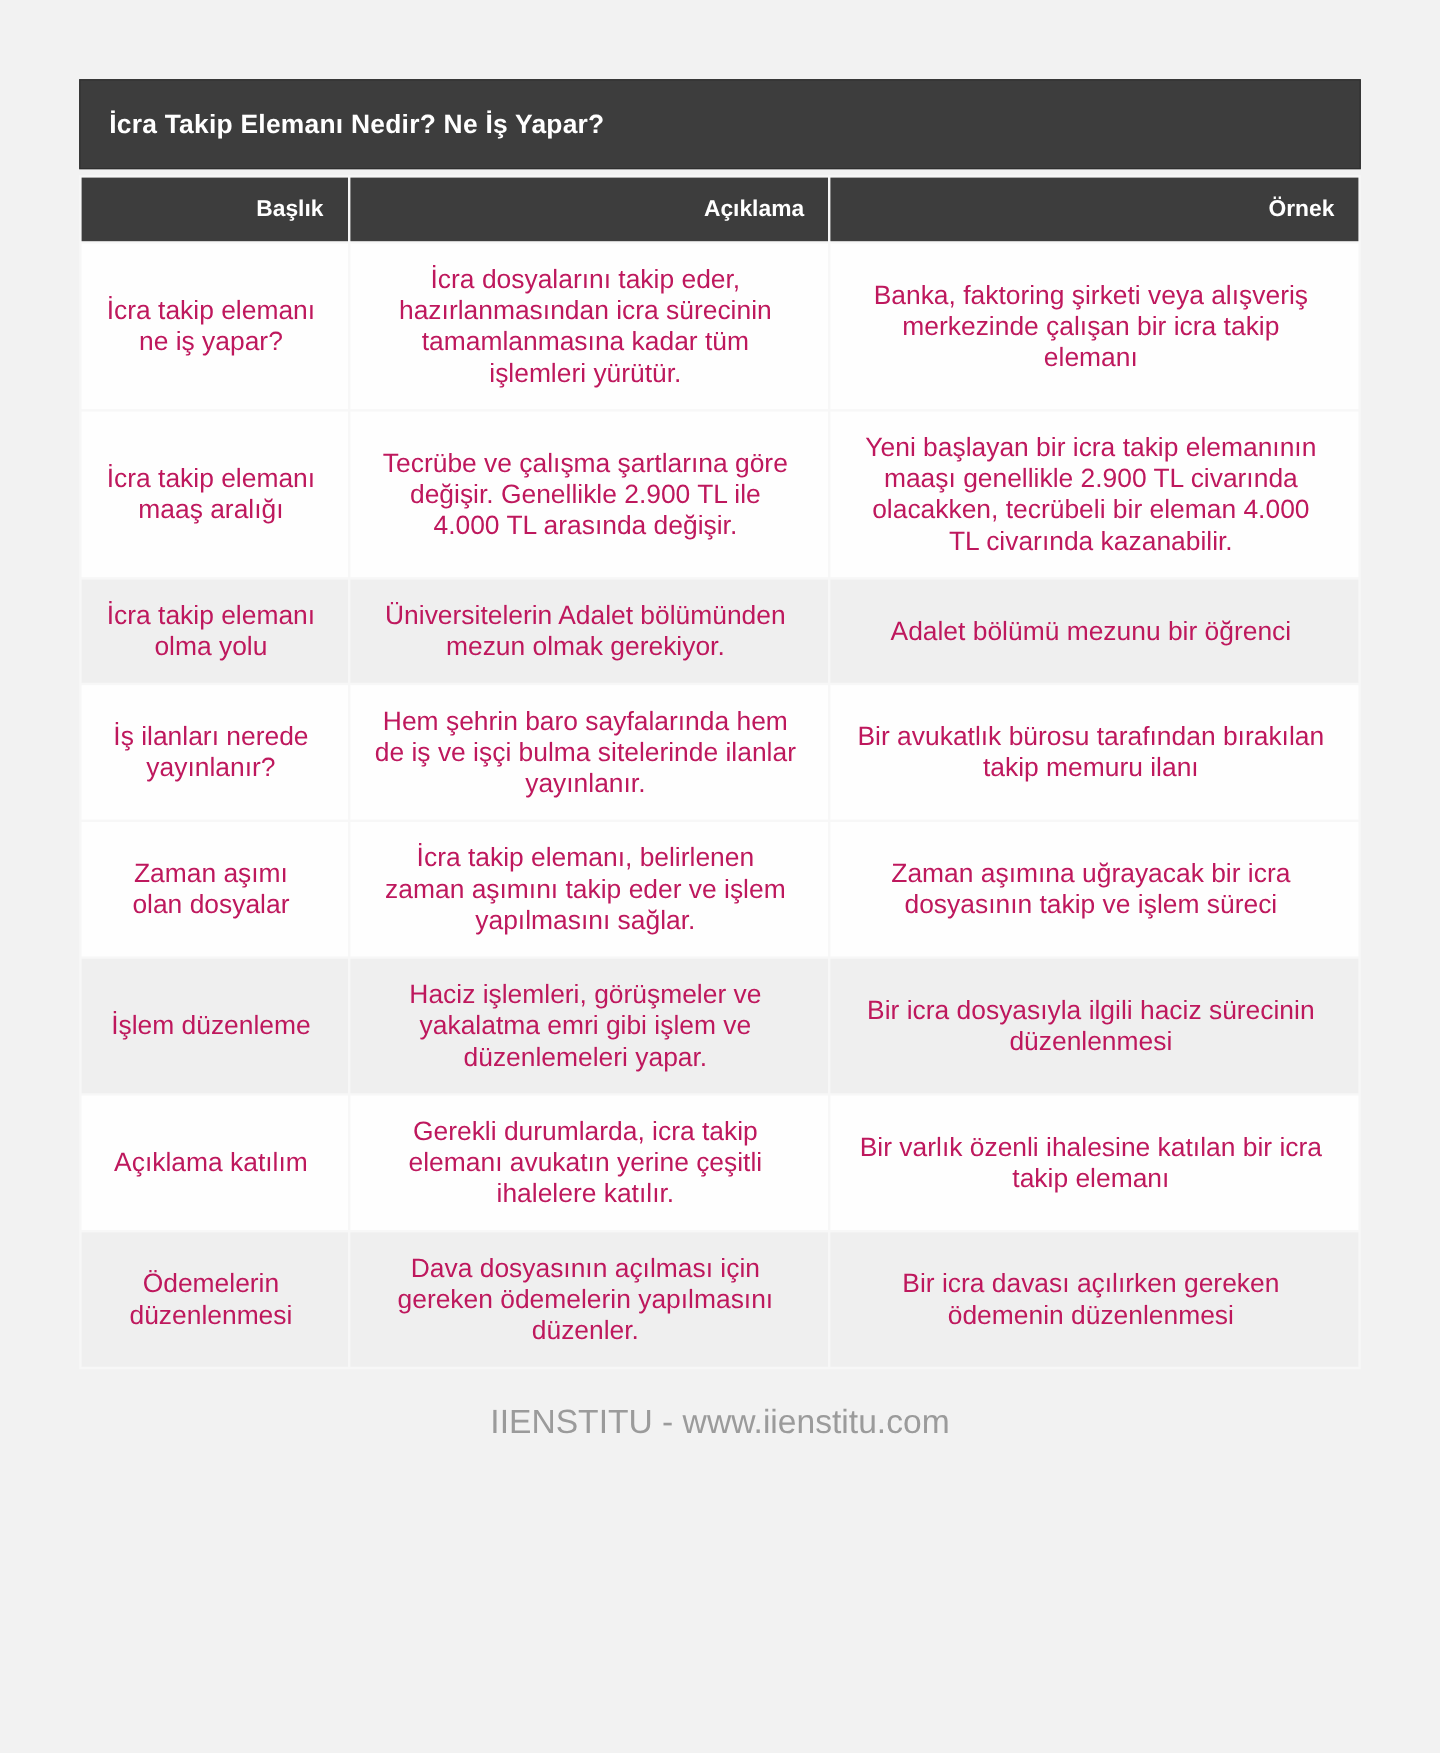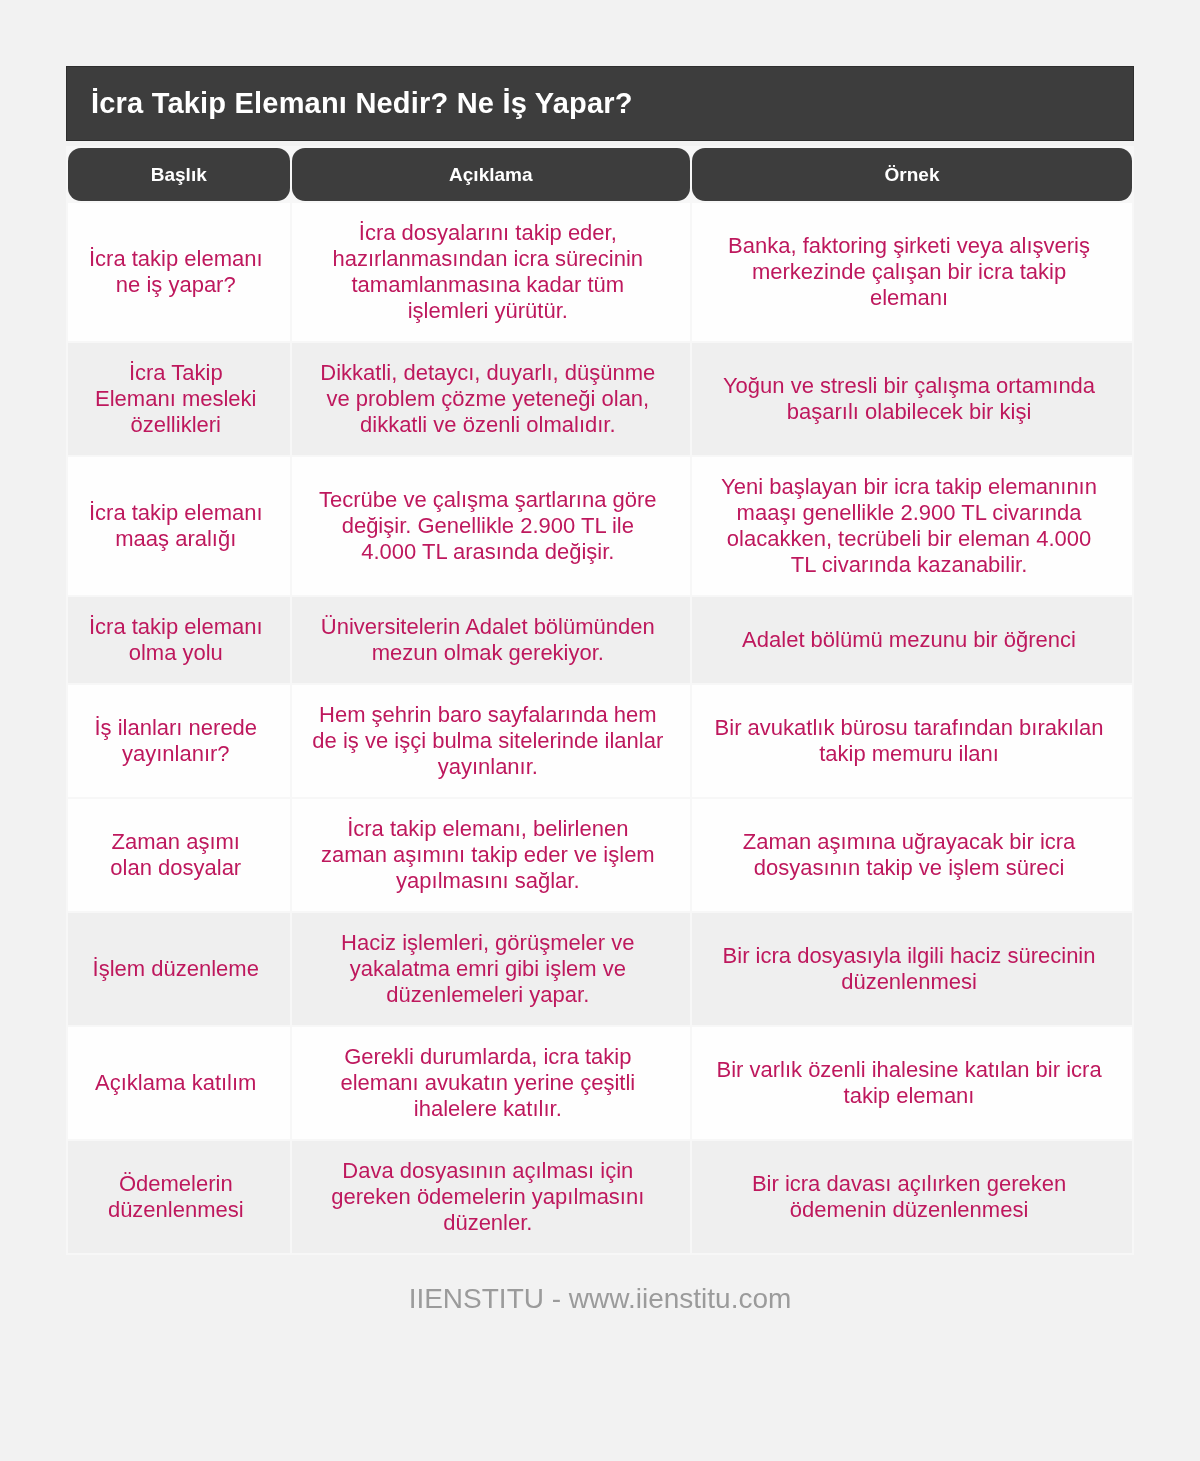--- a/index.html
+++ b/index.html
@@ -26,44 +26,43 @@
     box-sizing: border-box;
     height: 75px;
     display: flex;
     align-items: center;
     padding: 0 24px;
     margin-bottom: 5px;
   }
   .title-bar h1 {
     margin: 0;
     color: #ffffff;
-    font-size: 29px;
+    font-size: 22px;
     font-weight: bold;
     letter-spacing: 0.2px;
   }
   table.data-table {
     width: 100%;
     table-layout: fixed;
     border-collapse: separate;
     border-spacing: 2px;
     background: #f7f7f7;
   }
   col.c1 { width: 20.9%; }
   col.c2 { width: 37.6%; }
   col.c3 { width: 41.5%; }
   th {
     background: #3d3d3d;
     color: #ffffff;
     font-size: 19px;
     font-weight: bold;
-    text-align: center;
+    text-align: right;
     height: 53px;
     padding: 0 20px;
     vertical-align: middle;
-    border-radius: 13px;
   }
   td {
     background: #fefefe;
     color: #be185d;
     font-size: 22px;
     line-height: 26px;
     padding: 17px 26px 17px 20px;
     vertical-align: middle;
     word-wrap: break-word;
     text-align: center;
@@ -99,25 +98,20 @@
         <th>Örnek</th>
       </tr>
     </thead>
     <tbody id="table-body">
 
     <tr>
           <td>İcra takip elemanı ne iş yapar?</td>
           <td>İcra dosyalarını takip eder, hazırlanmasından icra sürecinin tamamlanmasına kadar tüm işlemleri yürütür.</td>
           <td>Banka, faktoring şirketi veya alışveriş merkezinde çalışan bir icra takip elemanı</td>
         </tr>
-        <tr class="alt">
-          <td>İcra Takip Elemanı mesleki özellikleri</td>
-          <td>Dikkatli, detaycı, duyarlı, düşünme ve problem çözme yeteneği olan, dikkatli ve özenli olmalıdır.</td>
-          <td>Yoğun ve stresli bir çalışma ortamında başarılı olabilecek bir kişi</td>
-        </tr>
         <tr>
           <td>İcra takip elemanı maaş aralığı</td>
           <td>Tecrübe ve çalışma şartlarına göre değişir. Genellikle 2.900 TL ile 4.000 TL arasında değişir.</td>
           <td>Yeni başlayan bir icra takip elemanının maaşı genellikle 2.900 TL civarında olacakken, tecrübeli bir eleman 4.000 TL civarında kazanabilir.</td>
         </tr>
         <tr class="alt">
           <td>İcra takip elemanı olma yolu</td>
           <td>Üniversitelerin Adalet bölümünden mezun olmak gerekiyor.</td>
           <td>Adalet bölümü mezunu bir öğrenci</td>
         </tr>

